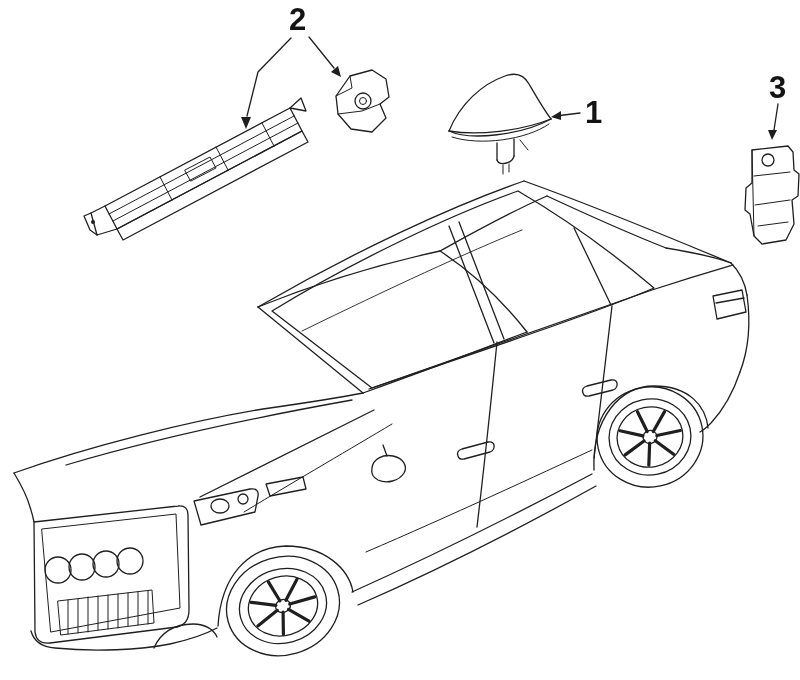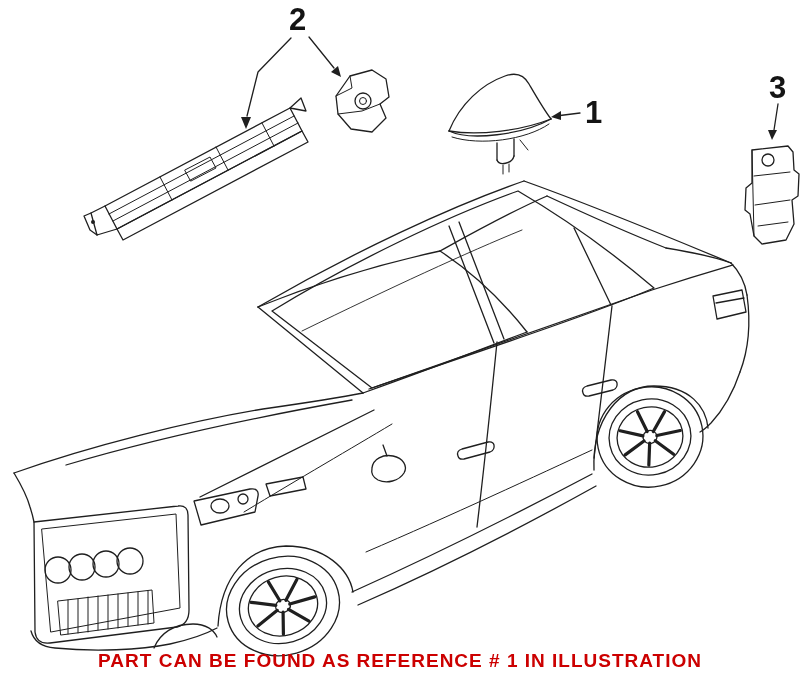--- a/index.html
+++ b/index.html
@@ -223,15 +223,14 @@
       <polygon points="772,140 768,130 777,130" fill="#1f1f1f" stroke="none"></polygon>
     </g>
   </svg>
 
   <div class="callout" style="left:289px; top:4px;">2</div>
 
   <div class="callout" style="left:585px; top:97px;">1</div>
 
   <div class="callout" style="left:769px; top:72px;">3</div>
 
-  <div class="caption">PART CAN BE FOUND AS REFERENCE # 1 IN ILLUSTRATION</div>
 
 </div>
 
 </body></html>

